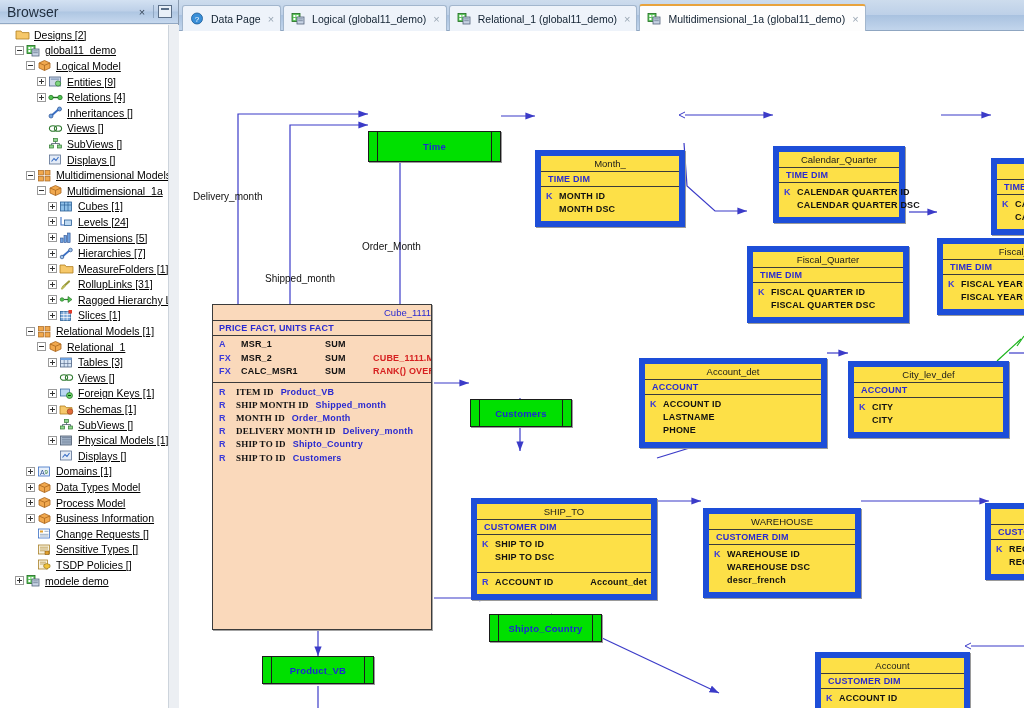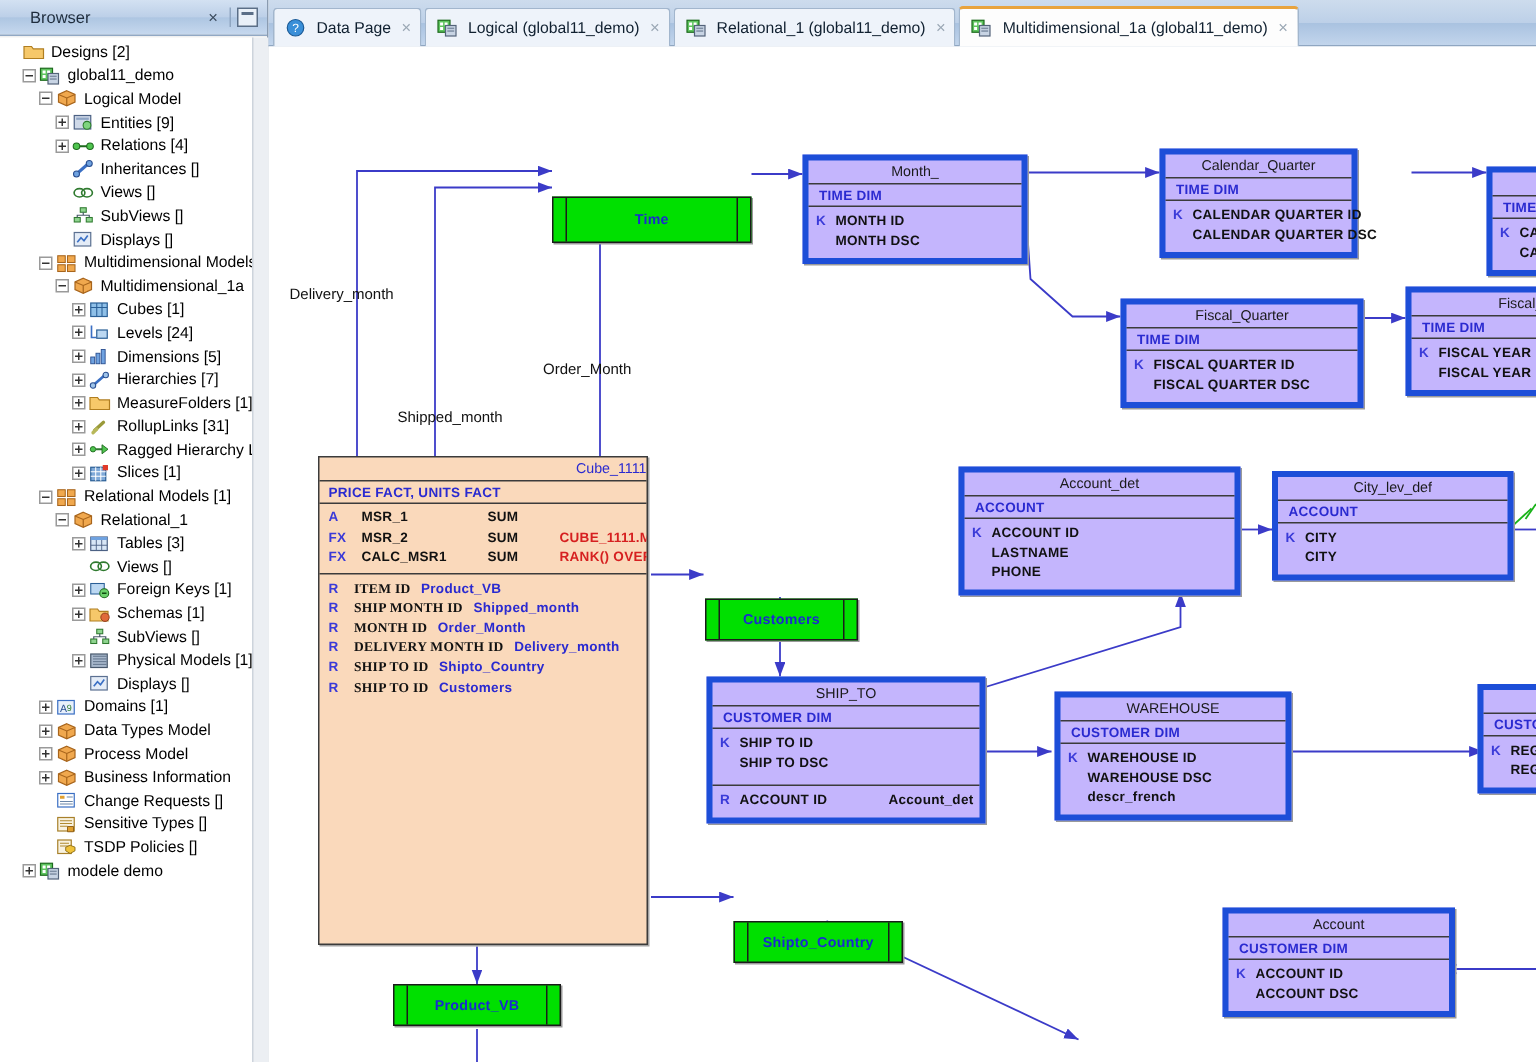--- a/index.html
+++ b/index.html
@@ -19,38 +19,38 @@
     border-right: 1px solid #8a9bb0;
   }
   #browser-header {
     position: relative;
     height: 24px;
     background: linear-gradient(to bottom, #d3e1f2 0%, #bdd0e8 48%, #aec6e2 52%, #c6d8ee 100%);
     border-bottom: 1px solid #91a8c4;
     display: flex; align-items: center;
   }
   #browser-header .title {
-    font-size: 11px; color: #1f2d3d; padding-left: 20px; flex: 1;
+    font-size: 14px; color: #1f2d3d; padding-left: 7px; flex: 1;
   }
   #browser-header .hbtn {
     width: 14px; height: 14px; margin-right: 4px;
     display: flex; align-items: center; justify-content: center;
     font-size: 11px; color: #3a4a5c; cursor: pointer;
   }
   #browser-header .sep { width:1px; height:13px; background:#8fa6c1; margin-right:4px;}
   #browser-header .boxbtn {
     width: 14px; height: 13px; border: 1px solid #5a6e87; background: #e9f0f8;
     margin-right: 6px; position: relative;
   }
   #browser-header .boxbtn::before {
     content:''; position:absolute; left:2px; right:2px; top:2px; height:2px; background:#5a6e87;
   }
   #tree {
     position: absolute; top: 25px; left: 0; right: 0; bottom: 0;
-    background: #ffffff; overflow: hidden; padding-top: 2px;
+    background: #ffffff; overflow: hidden; padding-top: 2px; text-decoration: underline;
   }
   .trow {
     position: relative; height: 15.6px; display: flex; align-items: center;
     font-size: 10.5px; color: #000; white-space: nowrap;
   }
   .trow .lbl { padding-left: 2px; }
   .exp {
     width: 9px; height: 9px; border: 1px solid #9a9a9a; background: #fff;
     position: relative; flex: 0 0 auto; margin-right: 2px;
   }
@@ -90,24 +90,25 @@
   
   #canvas {
     position: absolute; left: 179px; top: 31px; width: 845px; height: 677px;
     background: #ffffff; overflow: hidden;
   }
   #canvas > svg.wires { position: absolute; left:0; top:0; }
 
   
   .ent {
     position: absolute;
-    background: #c4b5fd;
-    border: 4px solid #1d4ed8;
+    background: #fde047;
+    border: 6px solid #1d4ed8;
     box-shadow: 1px 1px 0 #9a9a9a;
     font-size: 9.5px;
+    margin-top: 47px;
   }
   .ent .e-title {
     text-align: center; padding: 2px 0 2px; color: #1a1a1a;
     border-bottom: 1px solid #3b3b3b; font-size: 9.5px;
   }
   .ent .e-dim {
     color: #2a2ad0; font-weight: bold; padding: 2px 0 2px 7px;
     border-bottom: 1px solid #3b3b3b; font-size: 9px; letter-spacing:.2px;
   }
   .ent .e-body { padding: 3px 0 5px 0; }

